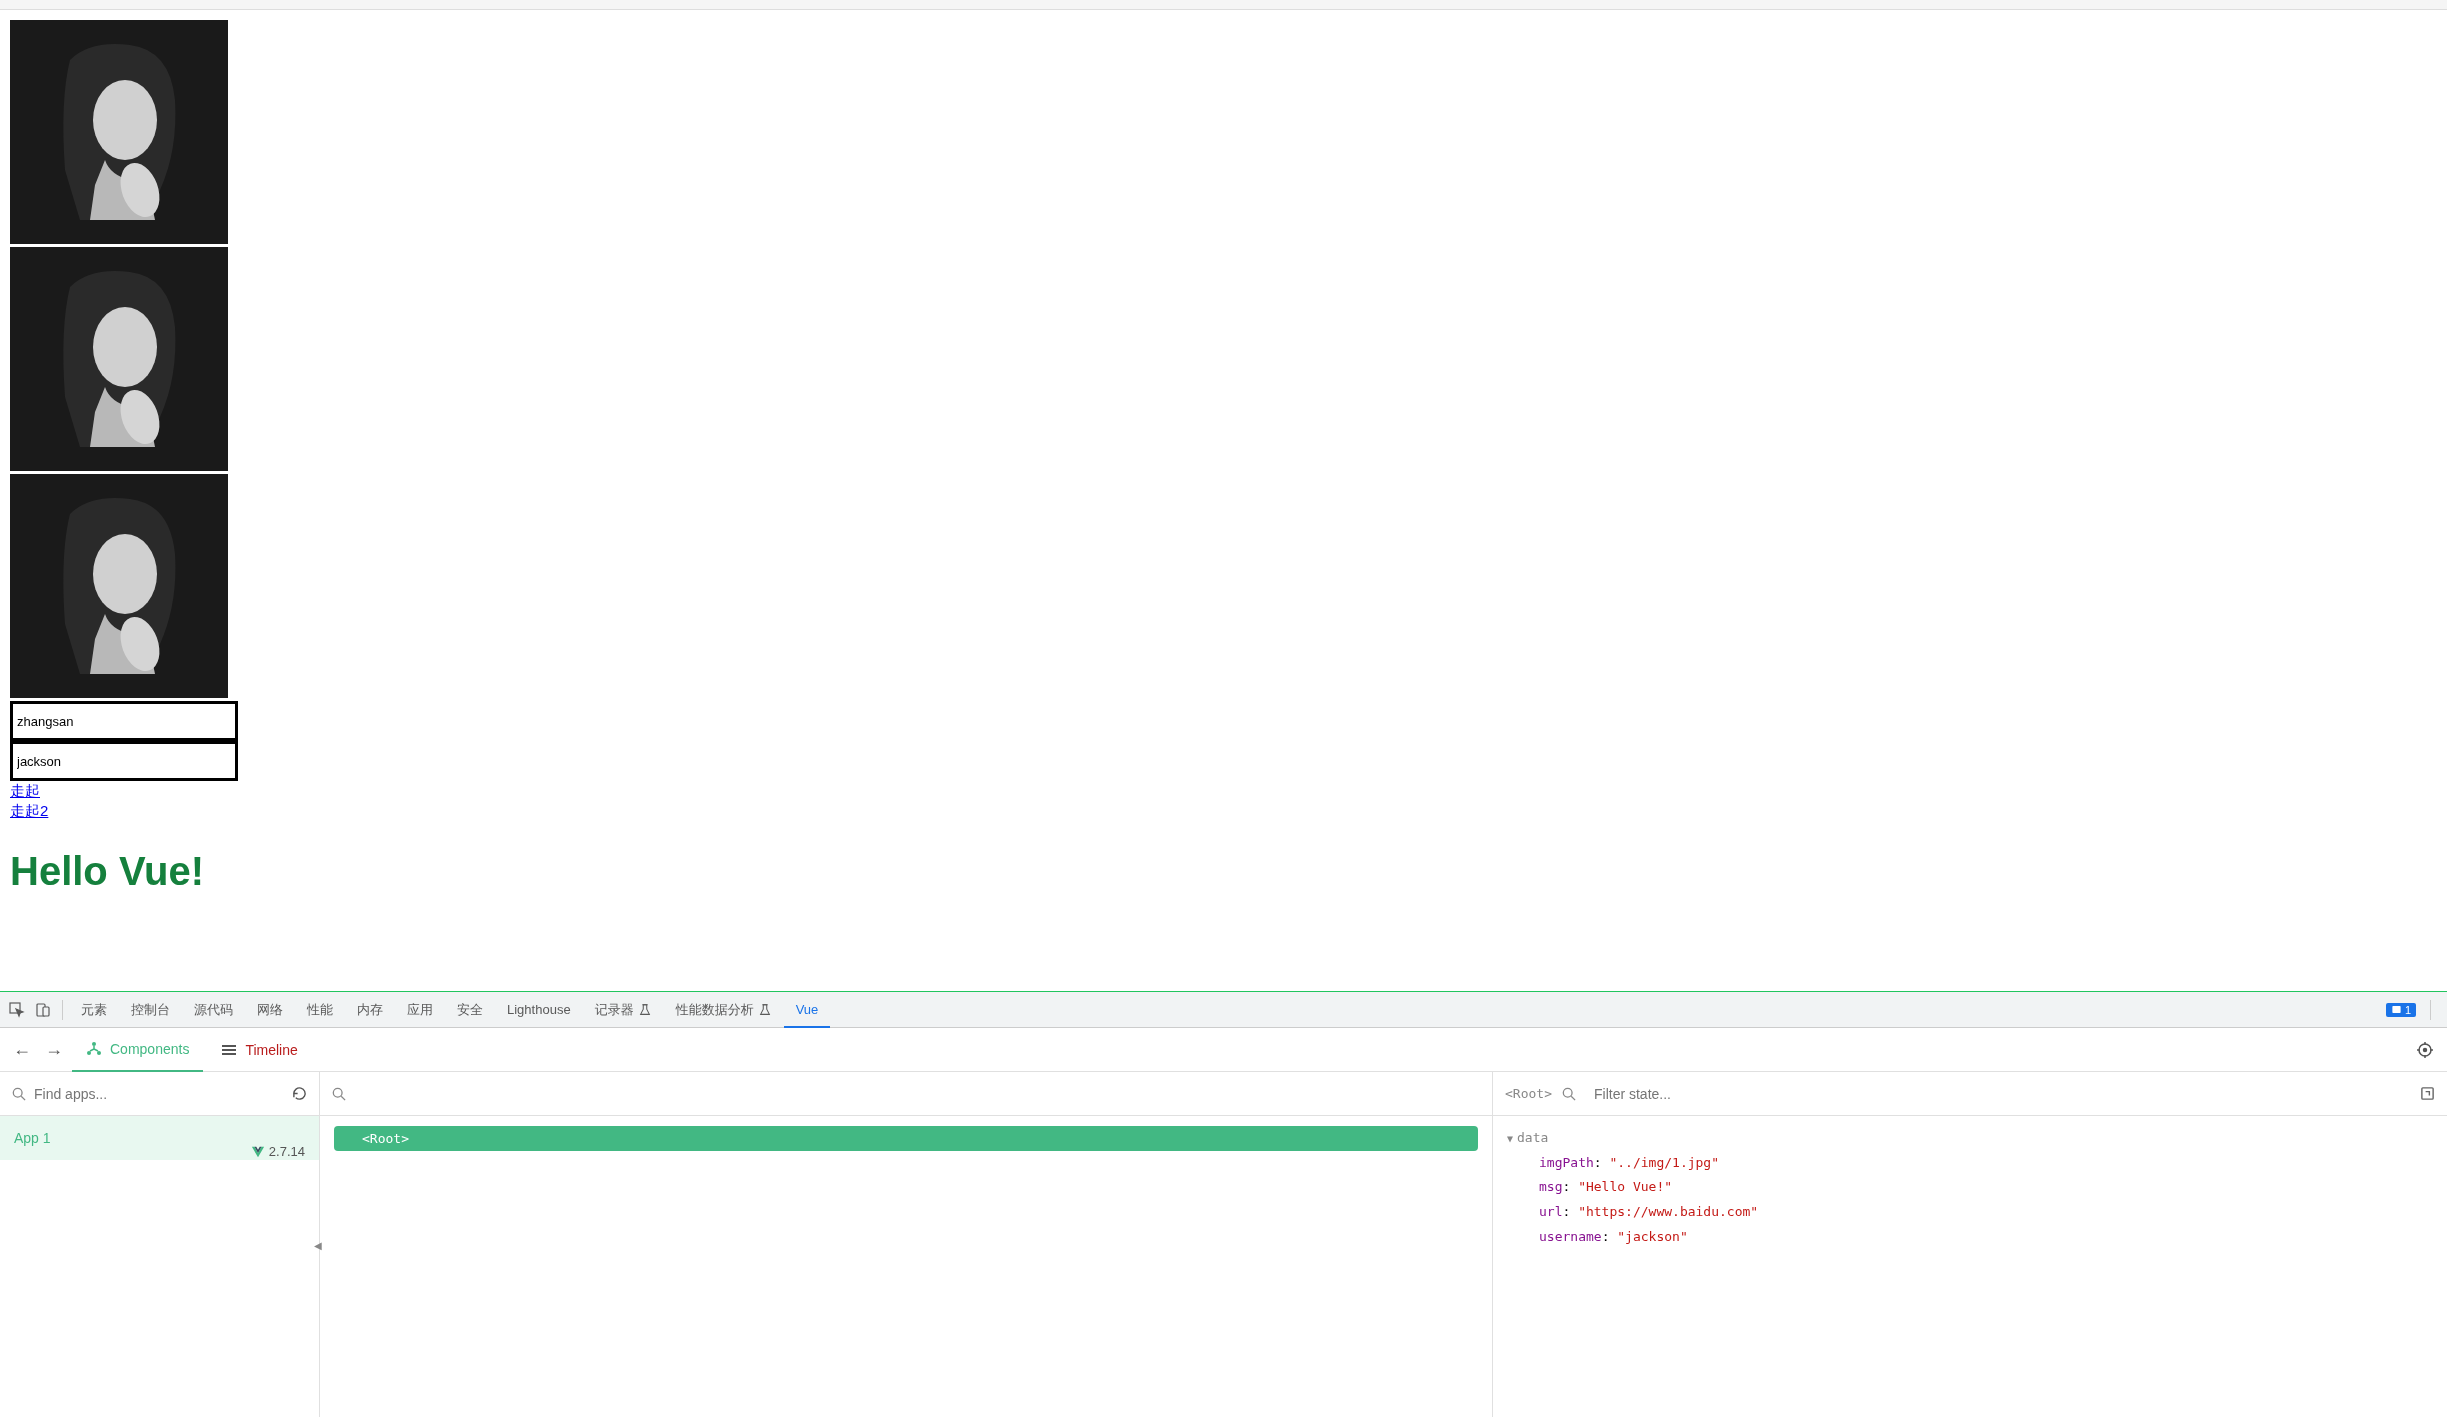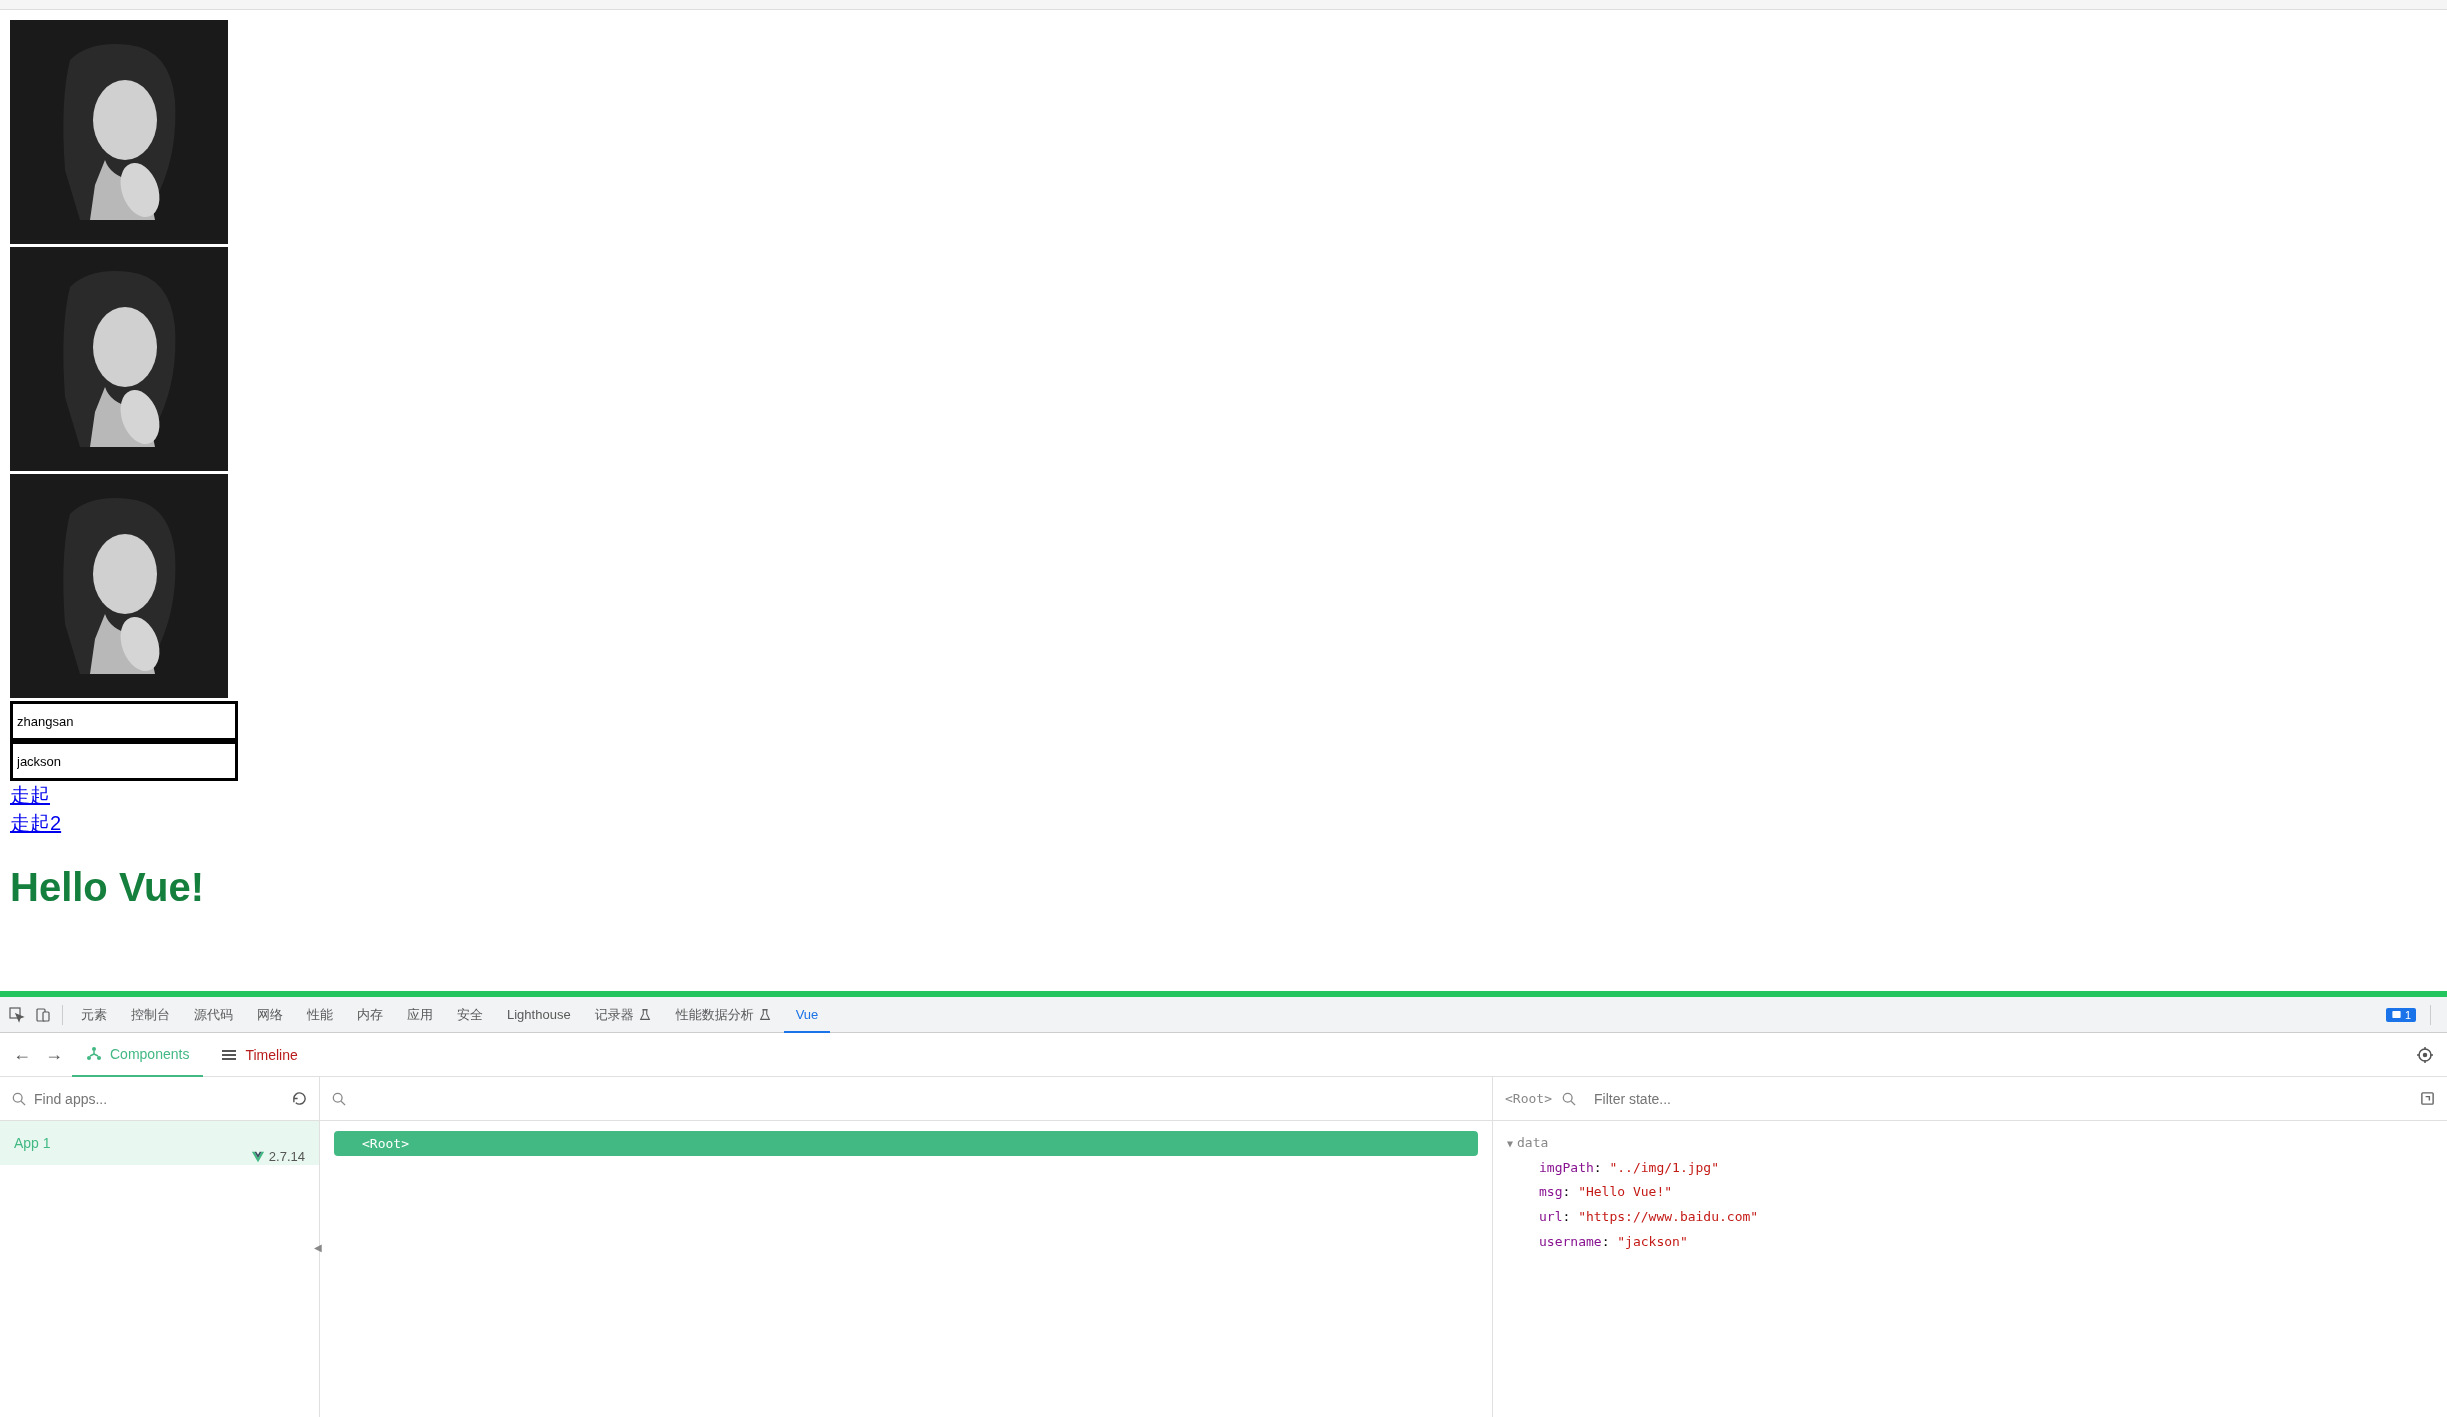--- a/index.html
+++ b/index.html
@@ -52,36 +52,36 @@
       border: 3px solid #000000;
       background: #fff;
       font-size: 13px;
       font-family: Arial, sans-serif;
     }
     
     .page-link {
       display: block;
       color: #0000EE;
       text-decoration: underline;
-      font-size: 20px;
+      font-size: 15px;
       margin-top: 1px;
       width: fit-content;
     }
     
     .page-heading {
       font-size: 40px;
       font-weight: bold;
       margin-top: 28px;
       color: #15803d;
     }
     
     
     .devtools {
       height: 426px;
-      border-top: 6px solid #22c55e;
+      border-top: 1px solid #22c55e;
       background: #fff;
       display: flex;
       flex-direction: column;
     }
     
     .devtools-tabs {
       display: flex;
       align-items: center;
       height: 36px;
       border-bottom: 1px solid #ccc;

